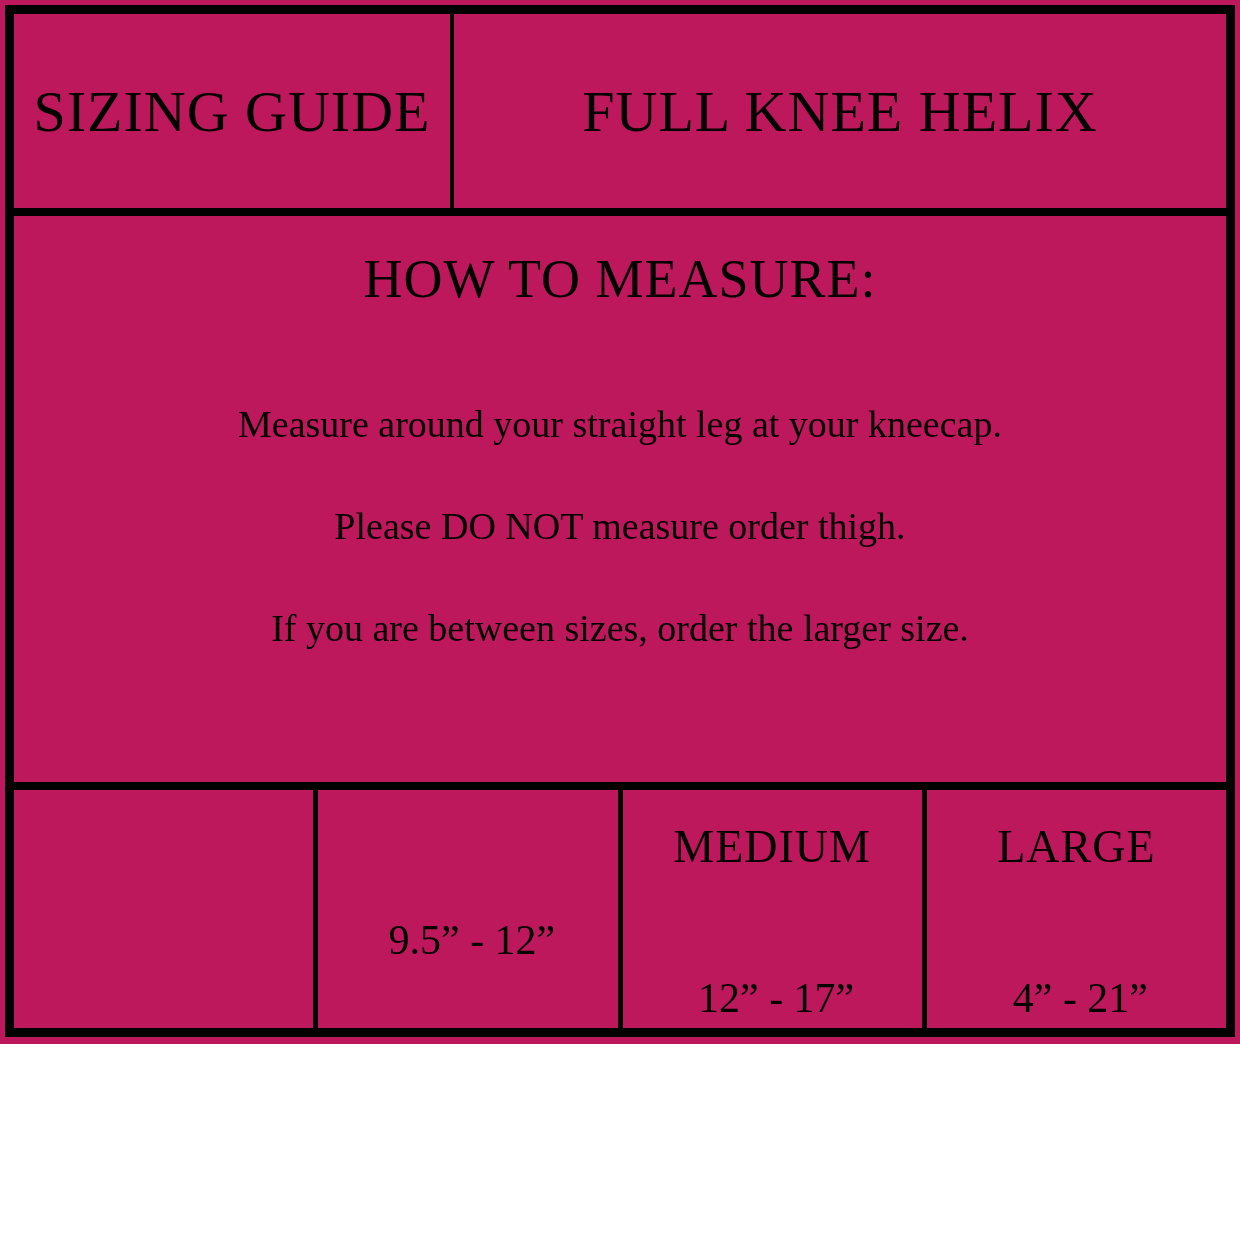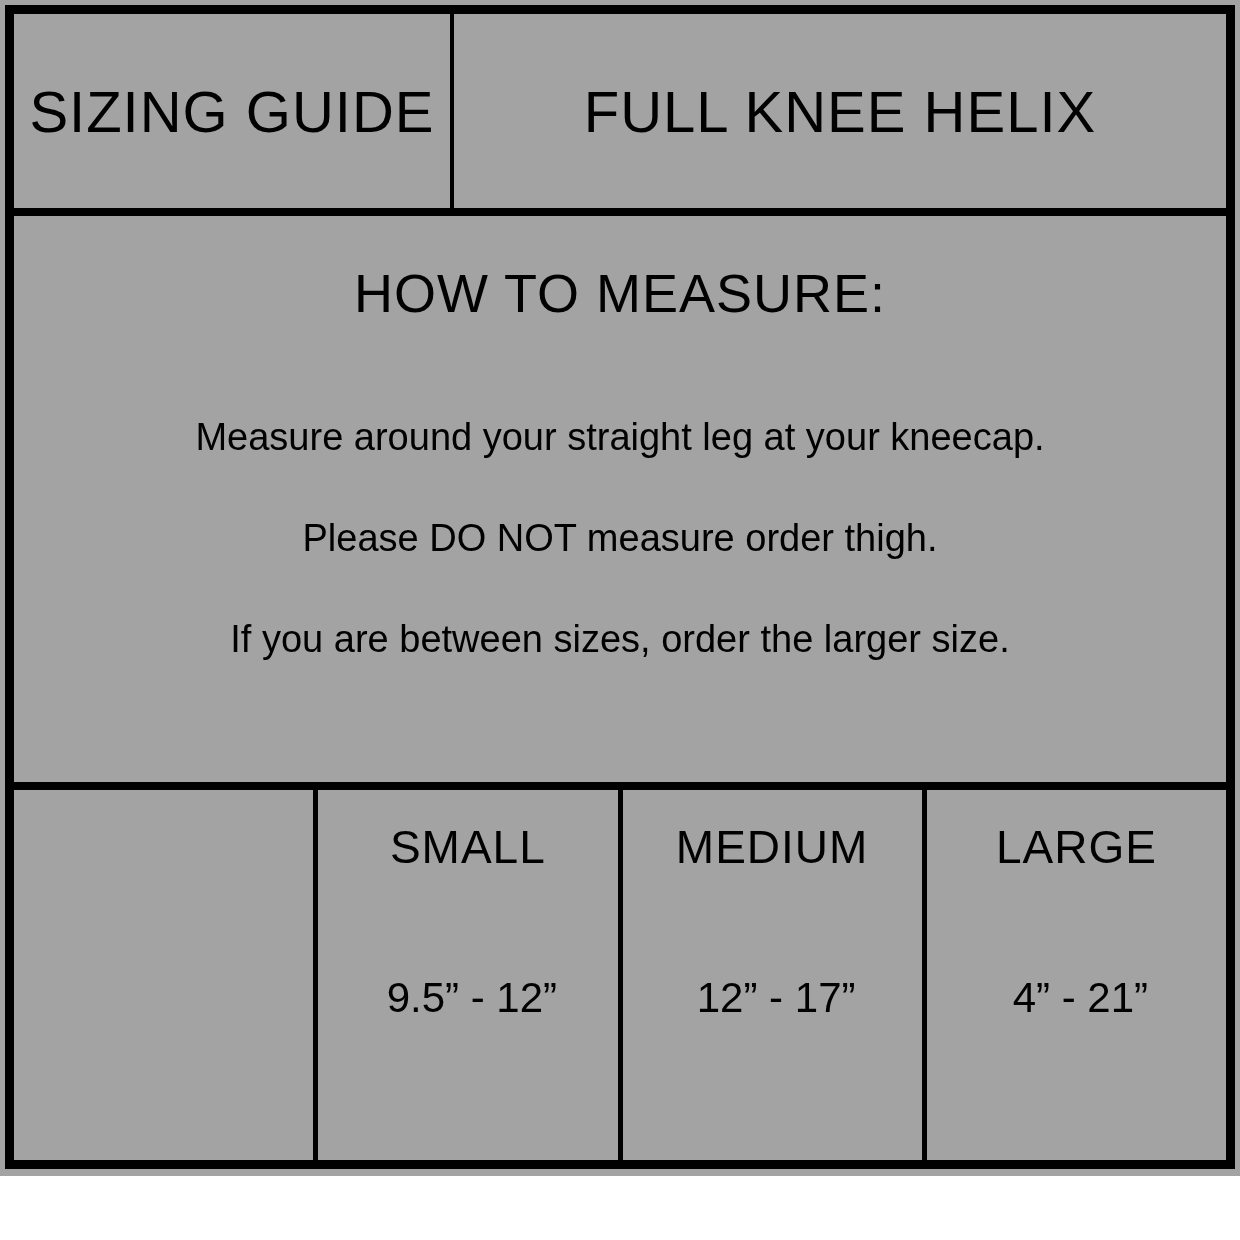--- a/index.html
+++ b/index.html
@@ -4,24 +4,25 @@
 <style>
   html, body {
     margin: 0;
     padding: 0;
     background: #ffffff;
     font-family: "Liberation Sans", "DejaVu Sans", sans-serif;
     color: #010101;
   }
   .sheet {
     width: 1240px;
-    height: 1176px;
-    background: #a3a3a3;
+    height: 1044px;
+    background: #be185d;
     box-sizing: border-box;
     padding: 5px 5px 7px 5px;
+    font-family: Liberation Serif, serif;
   }
   .table {
     width: 100%;
     height: 100%;
     box-sizing: border-box;
     border: 9px solid #010101;
     display: flex;
     flex-direction: column;
   }
   
@@ -49,21 +50,21 @@
     letter-spacing: 1px;
     white-space: nowrap;
   }
   
   .measure-section {
     flex: 0 0 auto;
     height: 574px;
     box-sizing: border-box;
     border-bottom: 8px solid #010101;
     text-align: center;
-    padding-top: 46px;
+    padding-top: 32px;
   }
   .measure-heading {
     font-size: 54px;
     font-weight: 400;
     letter-spacing: 1px;
     margin: 0 0 92px 0;
   }
   .measure-line {
     font-size: 38px;
     font-weight: 400;
@@ -119,21 +120,20 @@
       <p class="measure-line">Please DO NOT measure order thigh.</p>
       <p class="measure-line">If you are between sizes, order the larger size.</p>
     </div>
 
     <div class="sizes-row">
       <div class="size-cell">
         <div class="size-label"></div>
         <div class="size-range"></div>
       </div>
       <div class="size-cell">
-        <div class="size-label">SMALL</div>
         <div class="size-range">9.5” - 12”</div>
       </div>
       <div class="size-cell">
         <div class="size-label">MEDIUM</div>
         <div class="size-range">12” - 17”</div>
       </div>
       <div class="size-cell">
         <div class="size-label">LARGE</div>
         <div class="size-range">4” - 21”</div>
       </div>

